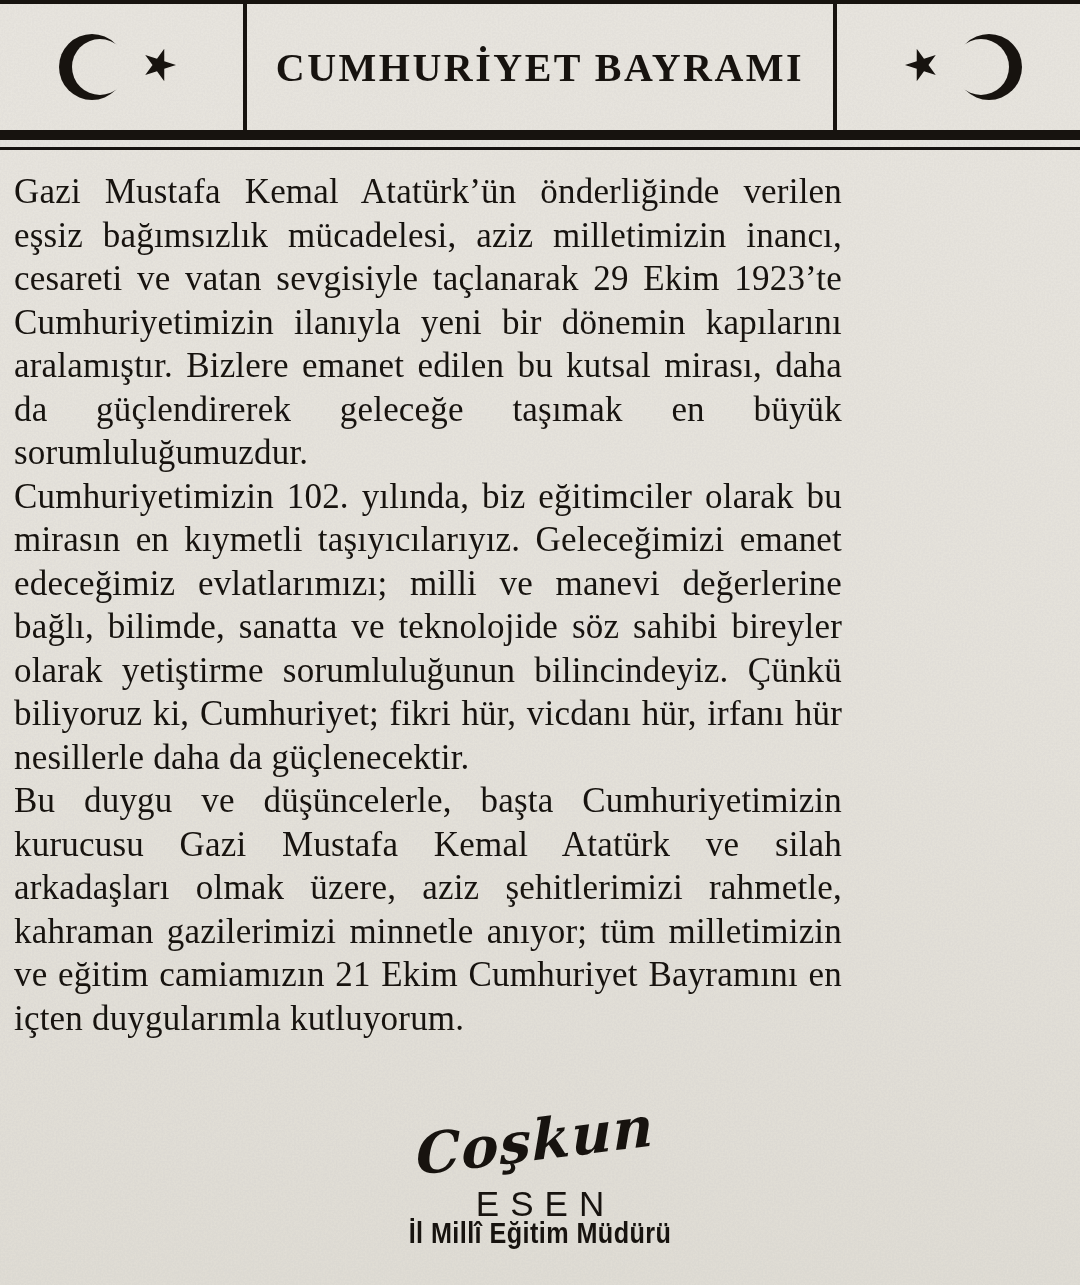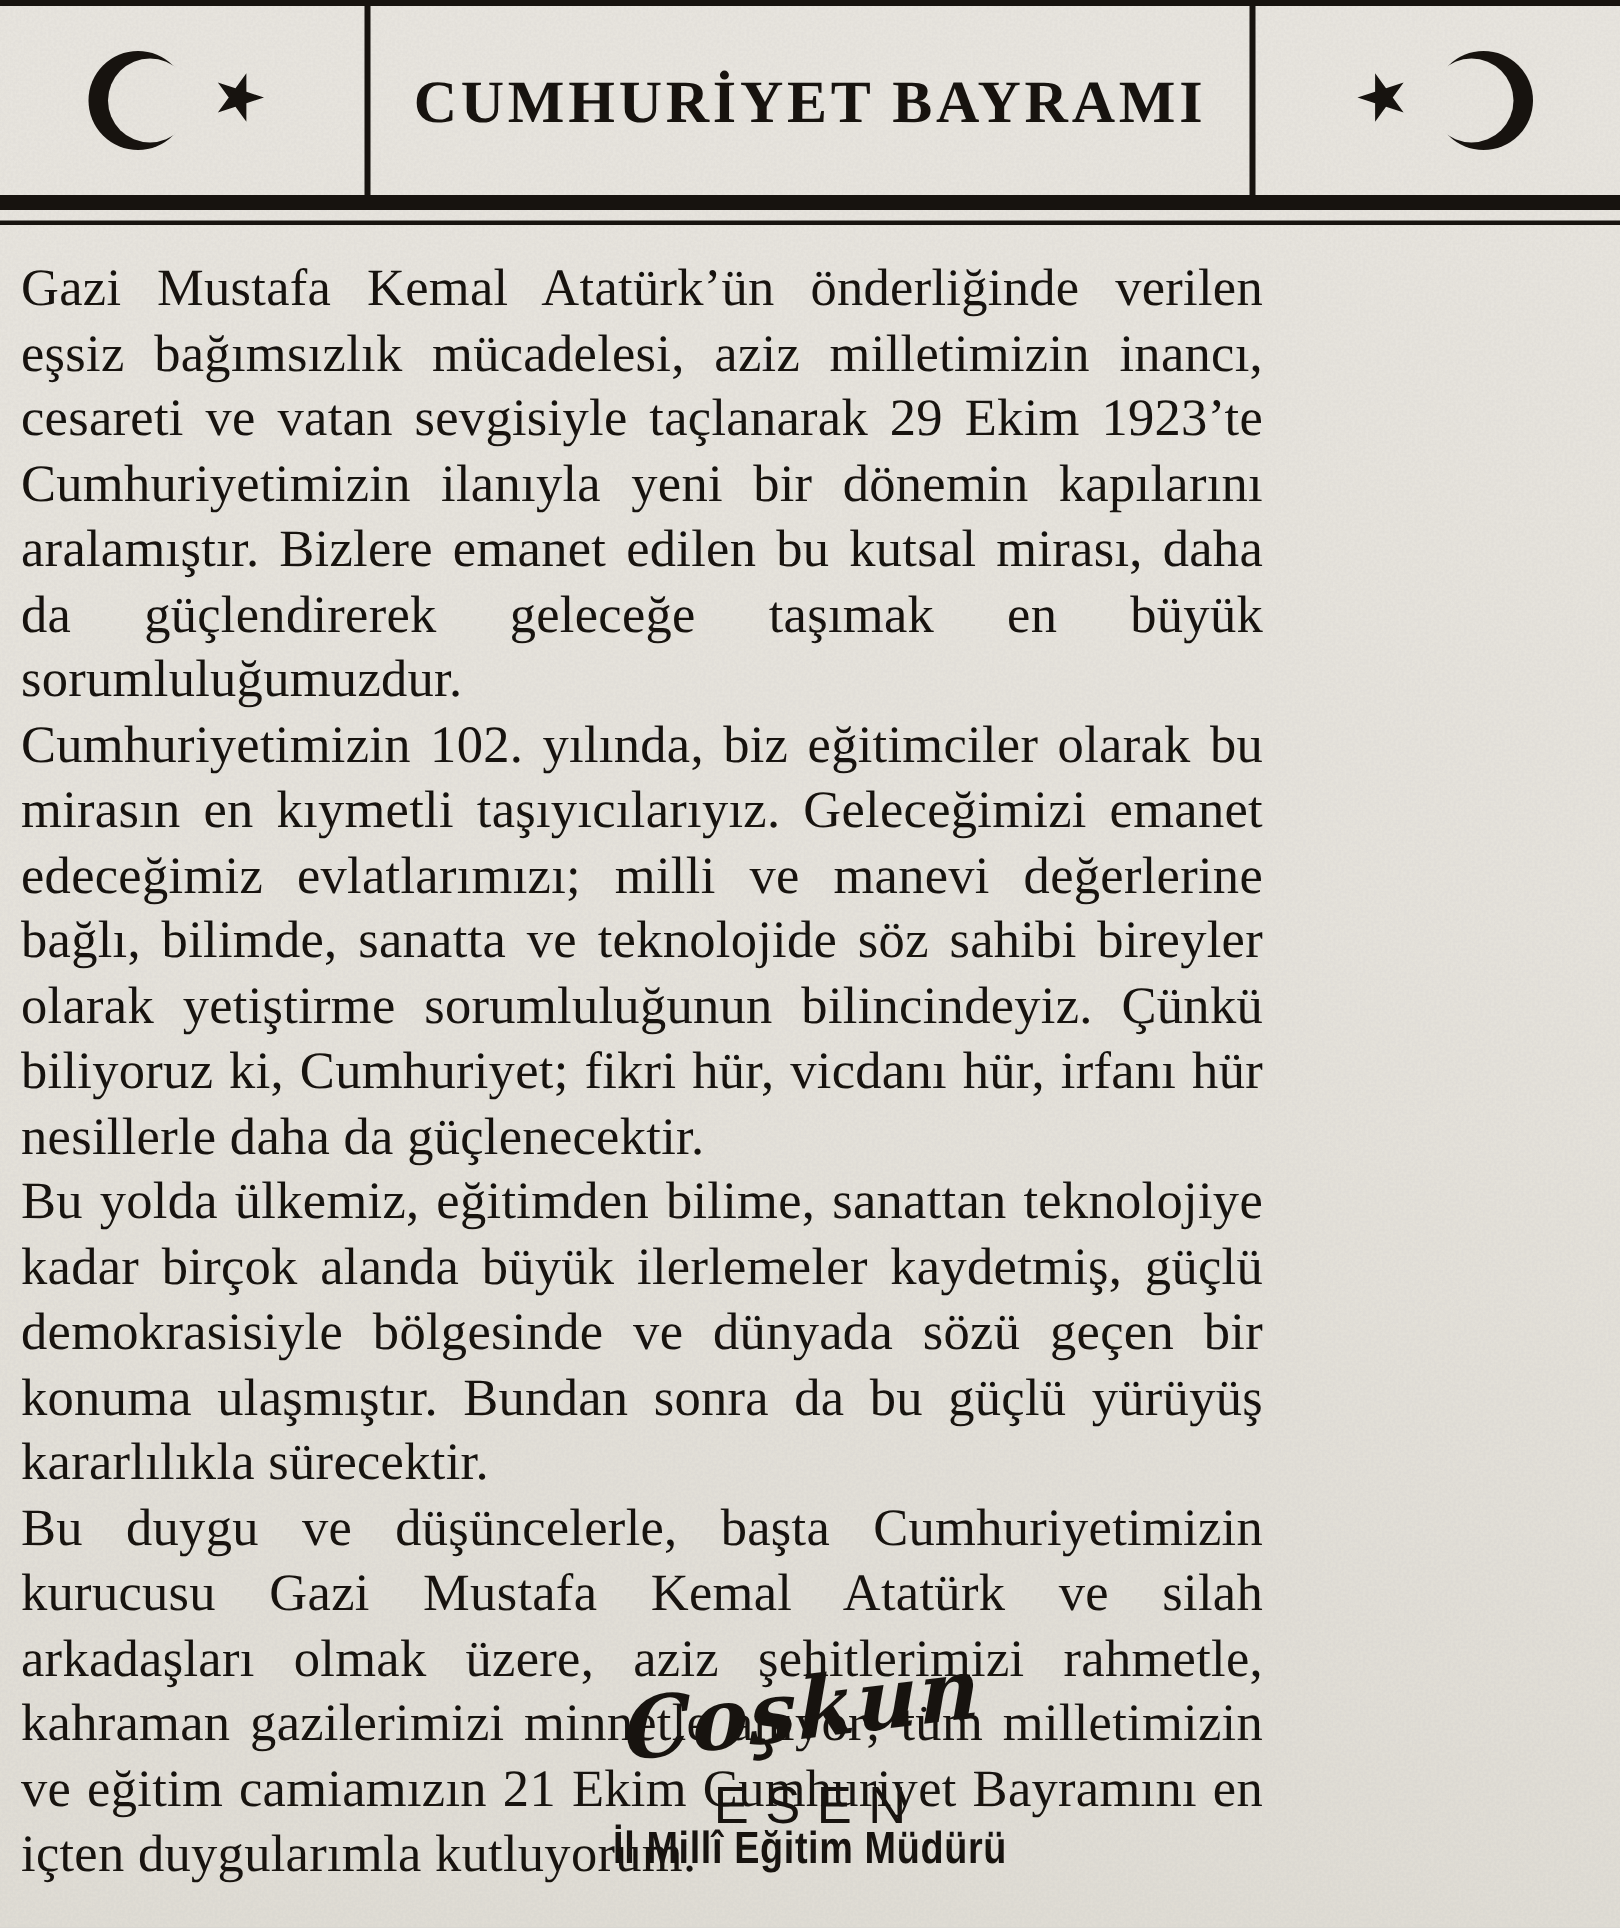--- a/index.html
+++ b/index.html
@@ -121,21 +121,20 @@
       </svg>
     </div>
   </header>
 
   <div class="thick-bar"></div>
   <div class="thin-rule"></div>
 
   <main class="letter">
     <p>Gazi Mustafa Kemal Atatürk’ün önderliğinde verilen eşsiz bağımsızlık mücadelesi, aziz milletimizin inancı, cesareti ve vatan sevgisiyle taçlanarak 29 Ekim 1923’te Cumhuriyetimizin ilanıyla yeni bir dönemin kapılarını aralamıştır. Bizlere emanet edilen bu kutsal mirası, daha da güçlendirerek geleceğe taşımak en büyük sorumluluğumuzdur.</p>
     <p>Cumhuriyetimizin 102. yılında, biz eğitimciler olarak bu mirasın en kıymetli taşıyıcılarıyız. Geleceğimizi emanet edeceğimiz evlatlarımızı; milli ve manevi değerlerine bağlı, bilimde, sanatta ve teknolojide söz sahibi bireyler olarak yetiştirme sorumluluğunun bilincindeyiz. Çünkü biliyoruz ki, Cumhuriyet; fikri hür, vicdanı hür, irfanı hür nesillerle daha da güçlenecektir.</p>
-    <p>Bu yolda ülkemiz, eğitimden bilime, sanattan teknolojiye kadar birçok alanda büyük ilerlemeler kaydetmiş, güçlü demokrasisiyle bölgesinde ve dünyada sözü geçen bir konuma ulaşmıştır. Bundan sonra da bu güçlü yürüyüş kararlılıkla sürecektir.</p>
     <p>Bu duygu ve düşüncelerle, başta Cumhuriyetimizin kurucusu Gazi Mustafa Kemal Atatürk ve silah arkadaşları olmak üzere, aziz şehitlerimizi rahmetle, kahraman gazilerimizi minnetle anıyor; tüm milletimizin ve eğitim camiamızın 21 Ekim Cumhuriyet Bayramını en içten duygularımla kutluyorum.</p>
   </main>
 
   <div class="signature">
     <div class="sig-script">Coşkun</div>
     <div class="sig-surname">ESEN</div>
     <div class="sig-role">İl Millî Eğitim Müdürü</div>
   </div>
 
   <svg class="noise-overlay" aria-hidden="true">

